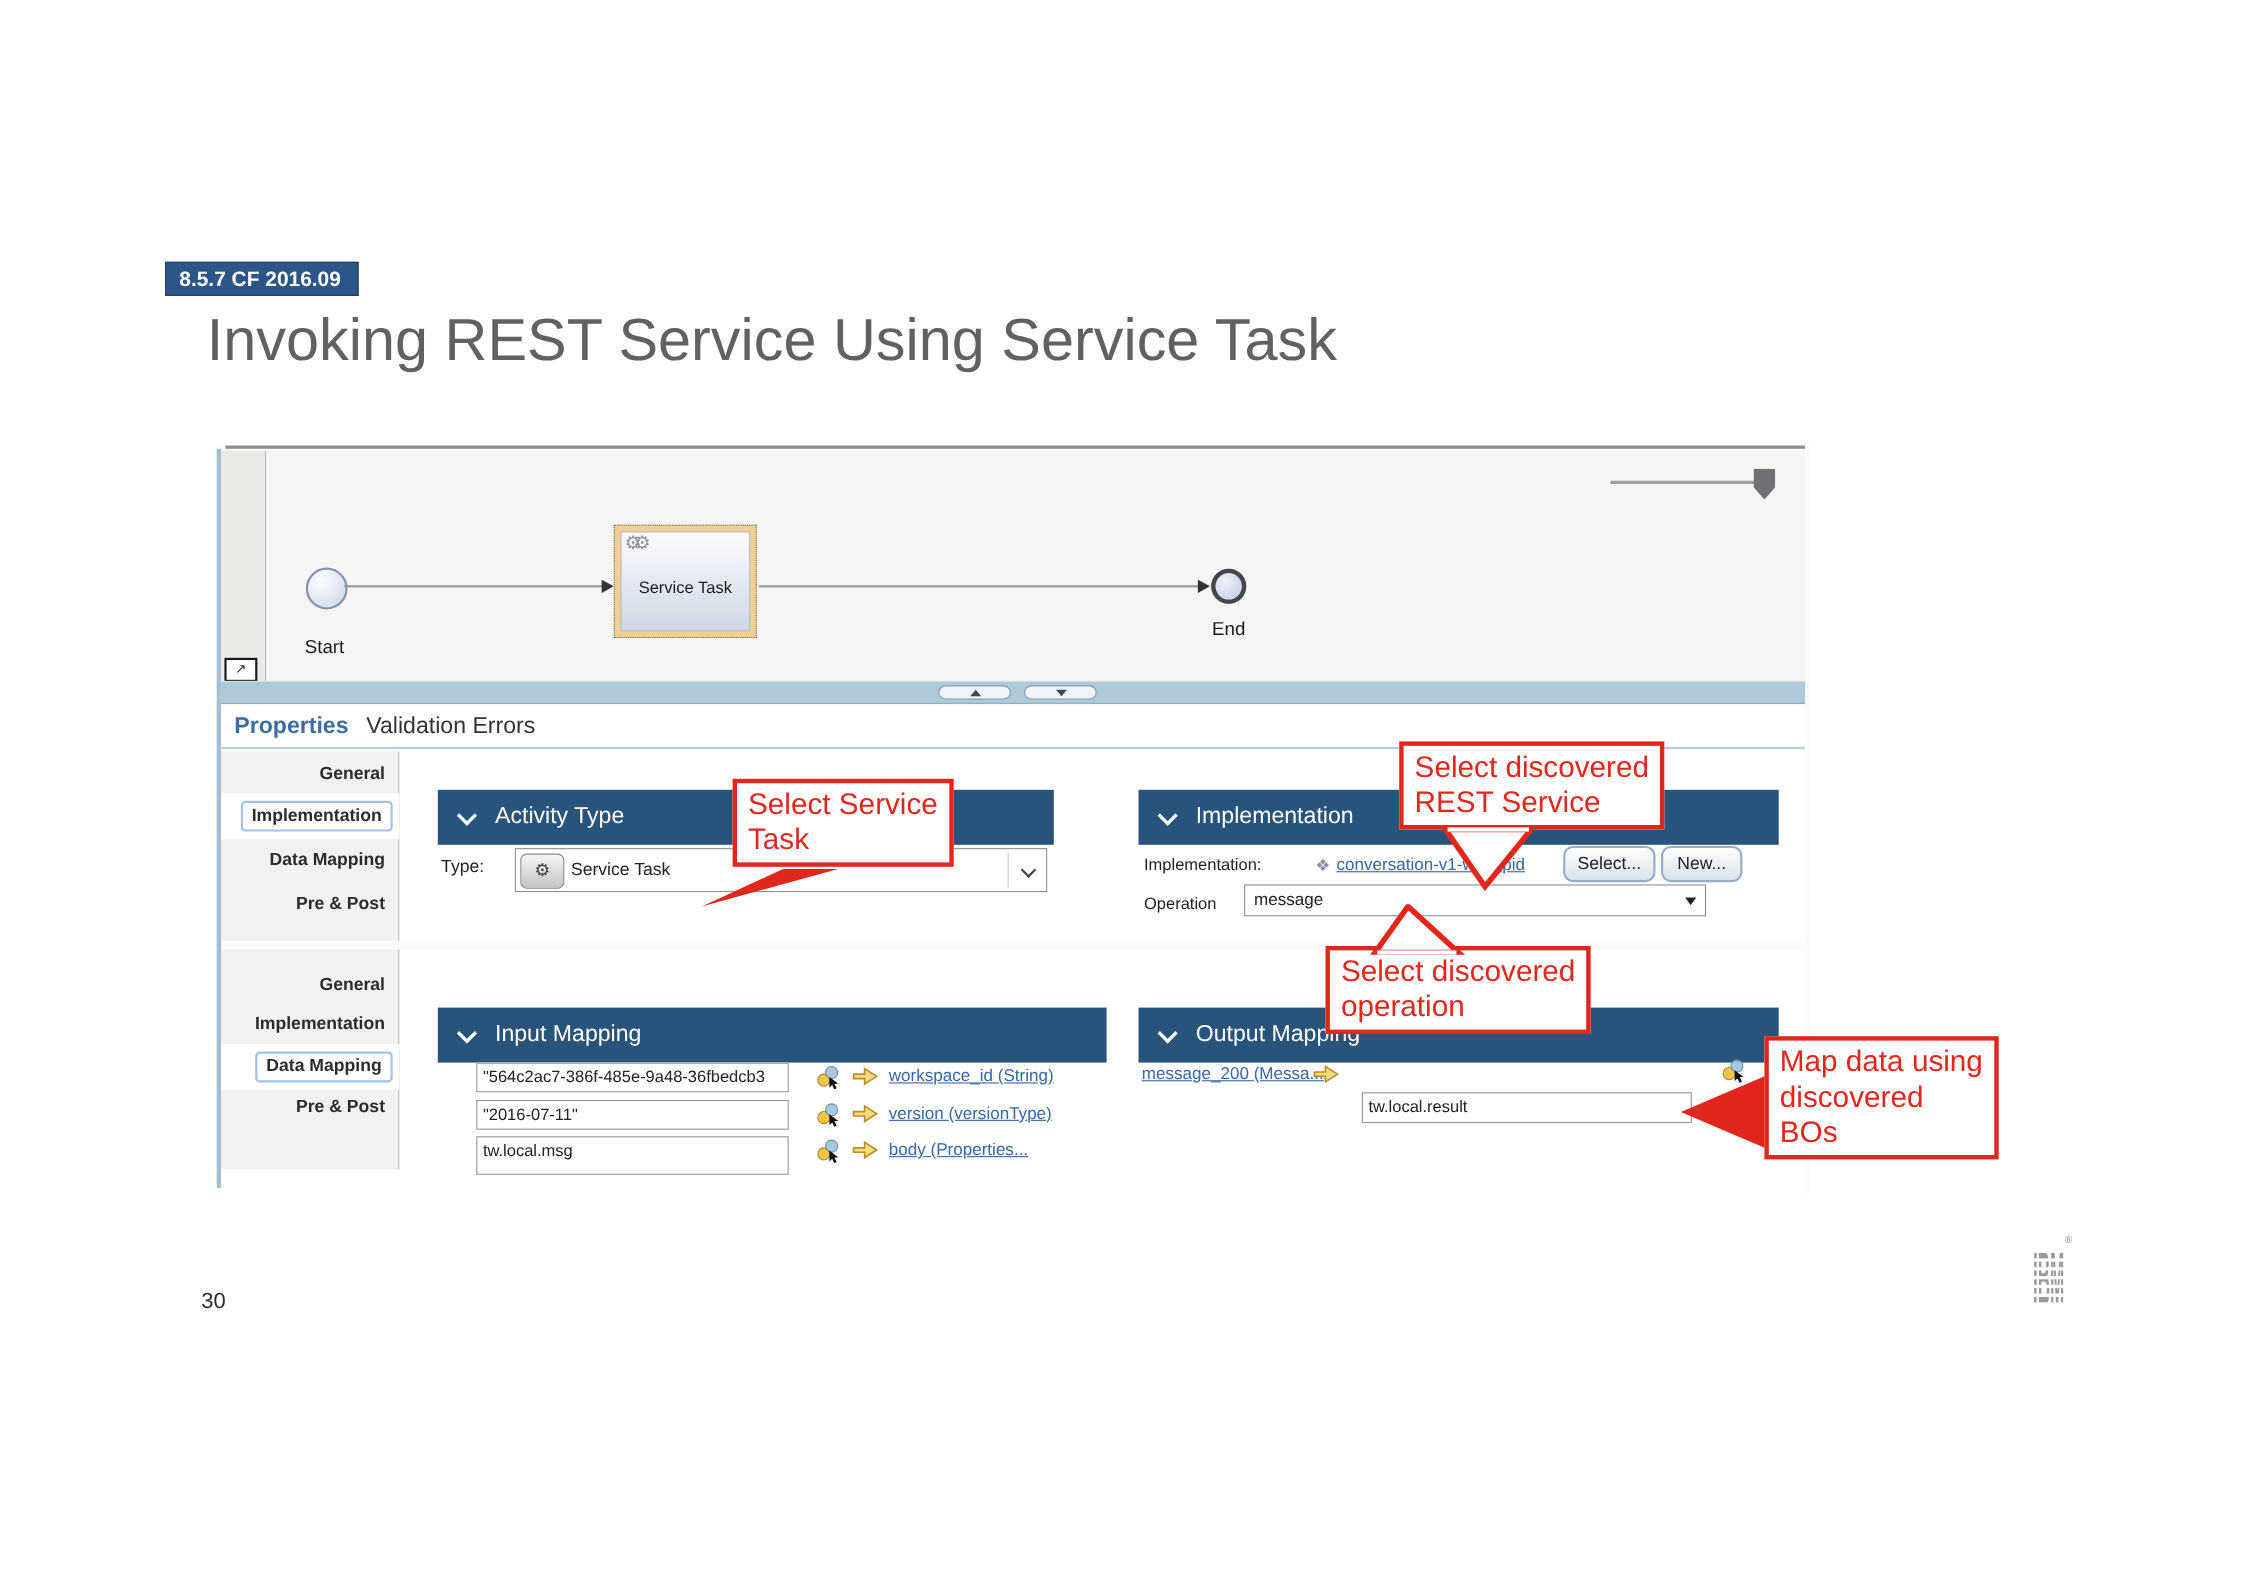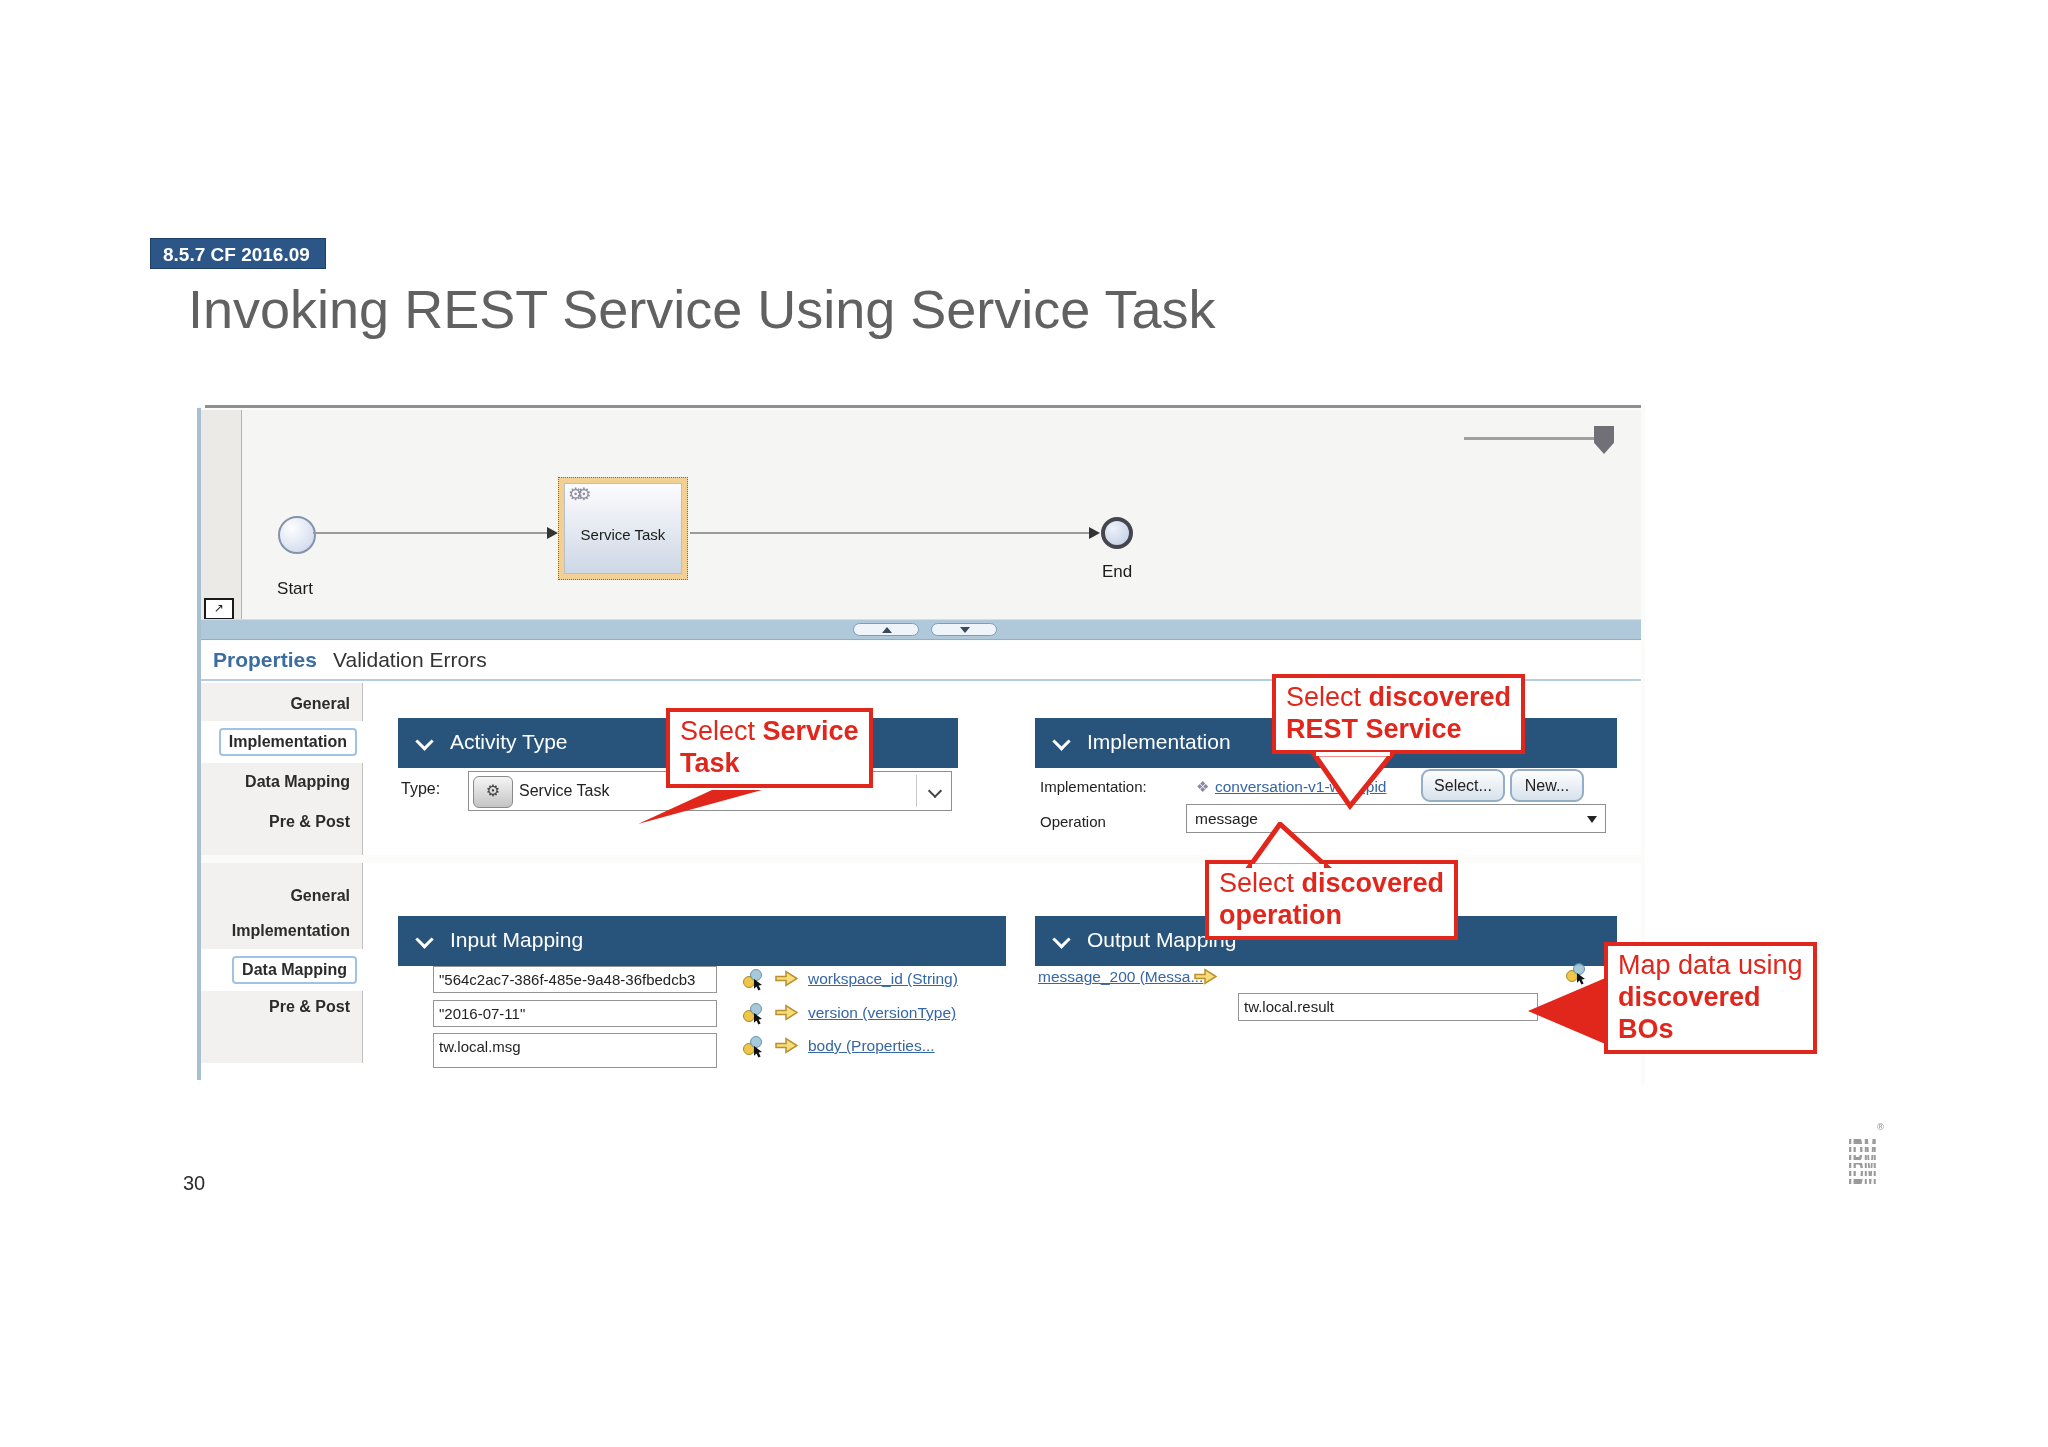--- a/index.html
+++ b/index.html
@@ -83,21 +83,21 @@
   .chev-d{position:absolute;right:11px;top:14px;width:8px;height:8px;border-left:2px solid #444;
           border-bottom:2px solid #444;transform:rotate(-45deg);}
   .dd-sep{position:absolute;right:34px;top:3px;width:1px;height:32px;background:#c9c9c9;}
   .caret{position:absolute;right:8px;top:11px;width:0;height:0;border-left:5px solid transparent;
          border-right:5px solid transparent;border-top:7px solid #222;}
   .impl-icon{font-family:"DejaVu Sans",sans-serif;color:#8a8aa8;font-size:15px;}
 
   
   .callout{border:4px solid #e1261c;background:#fff;color:#e1261c;font-size:27px;line-height:1.18;
            padding:4px 10px;box-sizing:border-box;white-space:nowrap;}
-  .callout b{font-weight:bold;}
+  .callout b{font-weight:normal;}
   .pagenum{left:183px;top:1172px;font-size:20px;color:#2b2b2b;}
 </style>
 </head>
 <body>
 
 <div class="slide">
 
   <div class="abs badge">8.5.7 CF 2016.09</div>
   <h1 class="abs title">Invoking REST Service Using Service Task</h1>
 
@@ -171,21 +171,21 @@
       <div class="abs sec-header" style="left:834px;top:77px;width:582px;">
         <span class="chev-w"></span>
         <span class="sec-title">Implementation</span>
       </div>
       <span class="abs form-label" style="left:839px;top:137px;font-size:15px;">Implementation:</span>
       <span class="abs impl-icon" style="left:995px;top:137px;">❖</span>
       <span class="abs link" style="left:1014px;top:137px;">conversation-v1-withopid</span>
       <div class="abs btn" style="left:1220px;top:128px;width:84px;height:33px;line-height:29px;">Select...</div>
       <div class="abs btn" style="left:1309px;top:128px;width:74px;height:33px;line-height:29px;">New...</div>
       <span class="abs form-label" style="left:839px;top:172px;font-size:15px;">Operation</span>
-      <div class="abs dd" style="left:985px;top:163px;width:420px;height:29px;">
+      <div class="abs dd" style="left:930px;top:163px;width:420px;height:29px;">
         <span class="abs" style="left:8px;top:5px;font-size:15.5px;">message</span>
         <span class="caret"></span>
       </div>
     </div>
 
     <div class="abs panel panel2">
       <div class="abs side side2">
         <span class="side-item" style="top:24px;">General</span>
         <span class="side-item" style="top:59px;">Implementation</span>
         <div class="sel-row" style="top:86px;">

